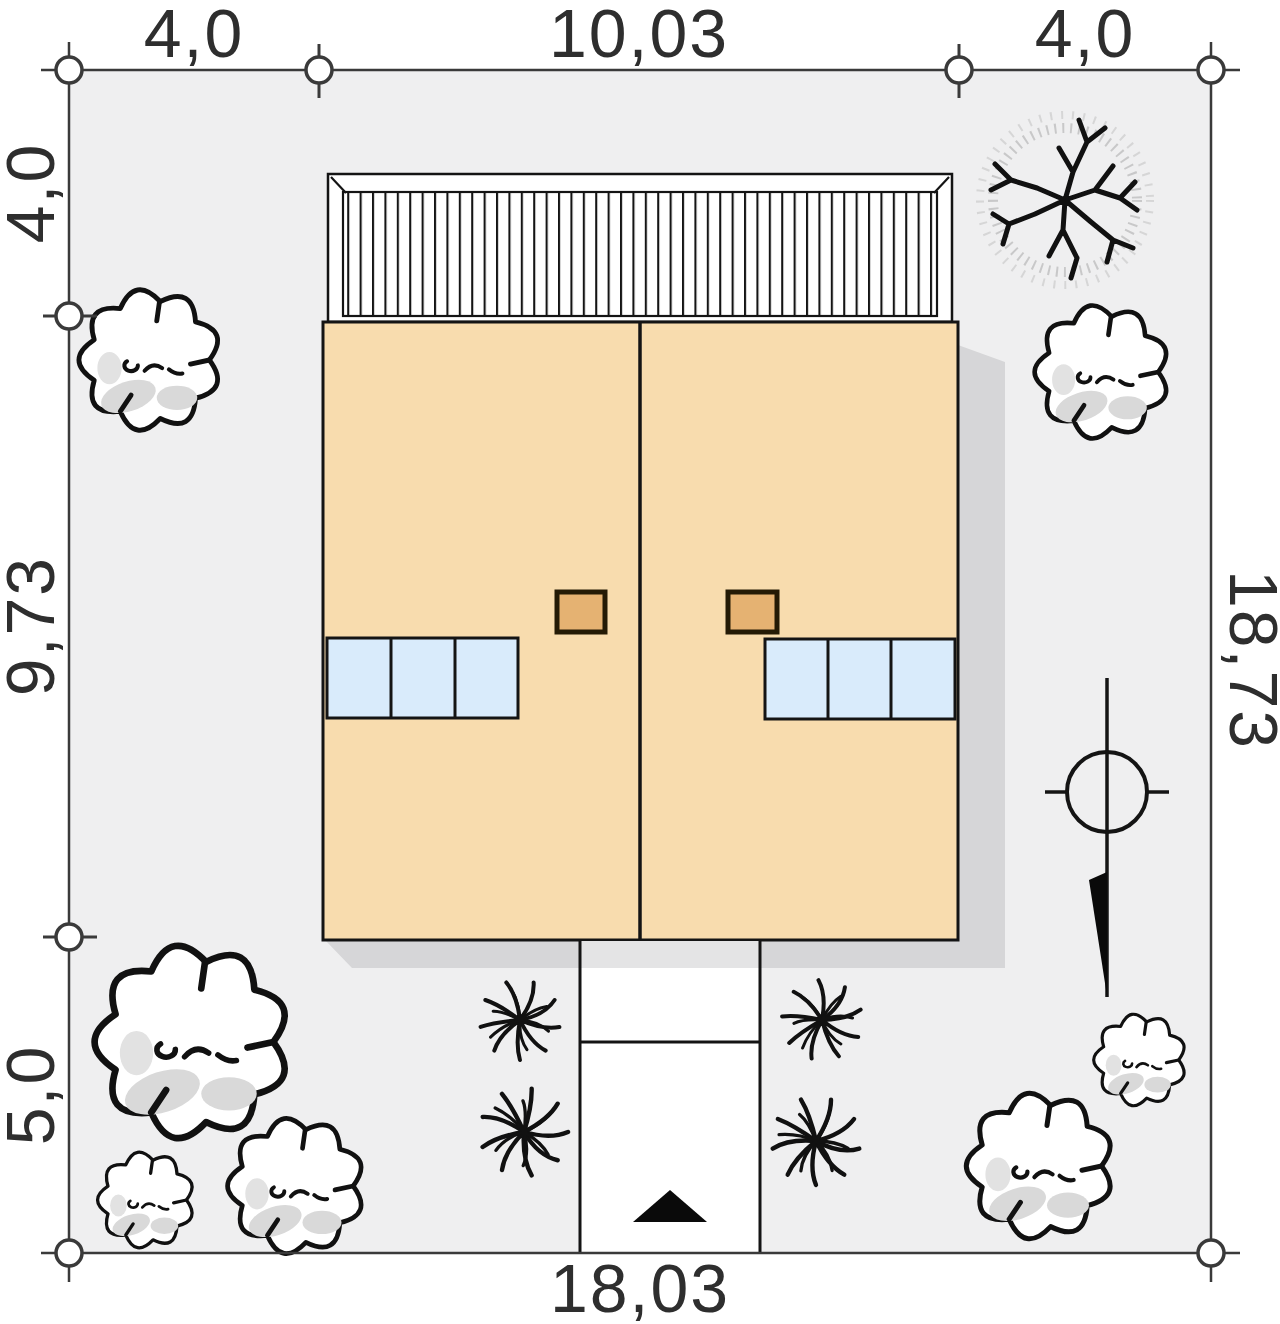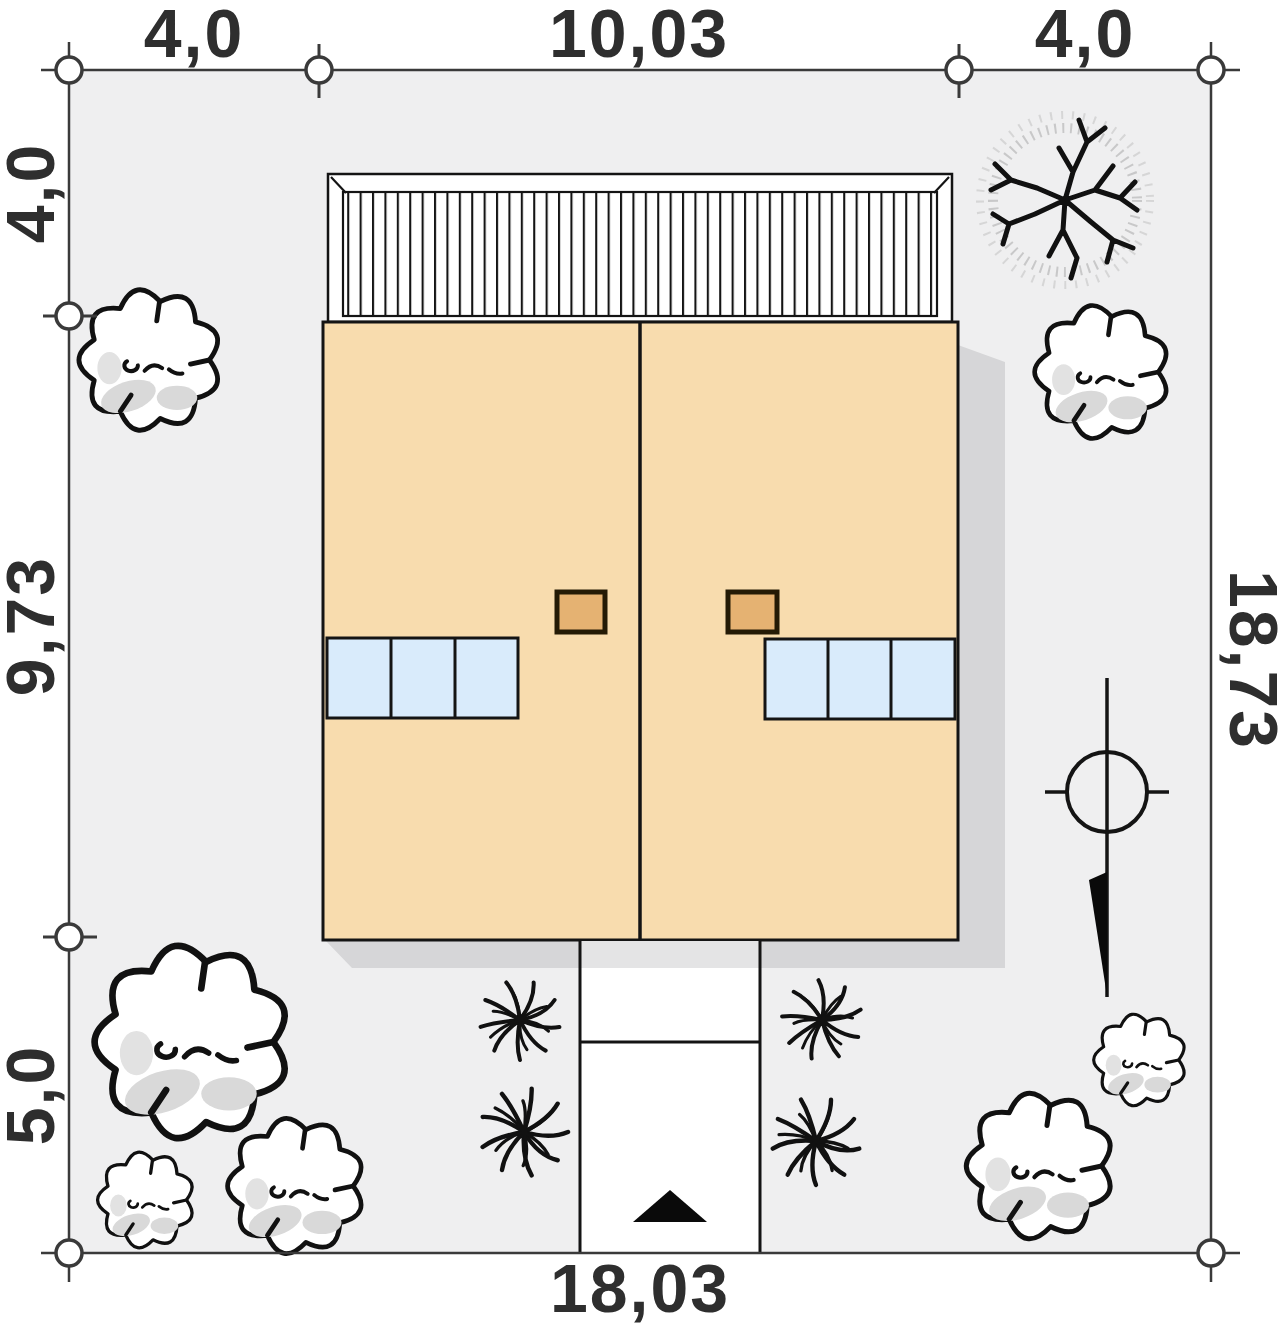--- a/index.html
+++ b/index.html
@@ -1,16 +1,16 @@
 <!DOCTYPE html>
 <html><head>
 <meta charset="utf-8">
 <style>
   html,body{margin:0;padding:0;background:#ffffff;}
-  .stage{width:1280px;height:1324px;position:relative;background:#ffffff;overflow:hidden;font-weight:bold;}
+  .stage{width:1280px;height:1324px;position:relative;background:#ffffff;overflow:hidden;}
   svg{display:block;}
   svg text{font-family:"Liberation Sans","DejaVu Sans",sans-serif;font-size:68px;letter-spacing:2px;fill:#2e2e2e;}
 </style>
 </head>
 <body>
 
 <div class="stage">
 <svg width="1280" height="1324" viewBox="0 0 1280 1324" xmlns="http://www.w3.org/2000/svg">
 
   <defs>

